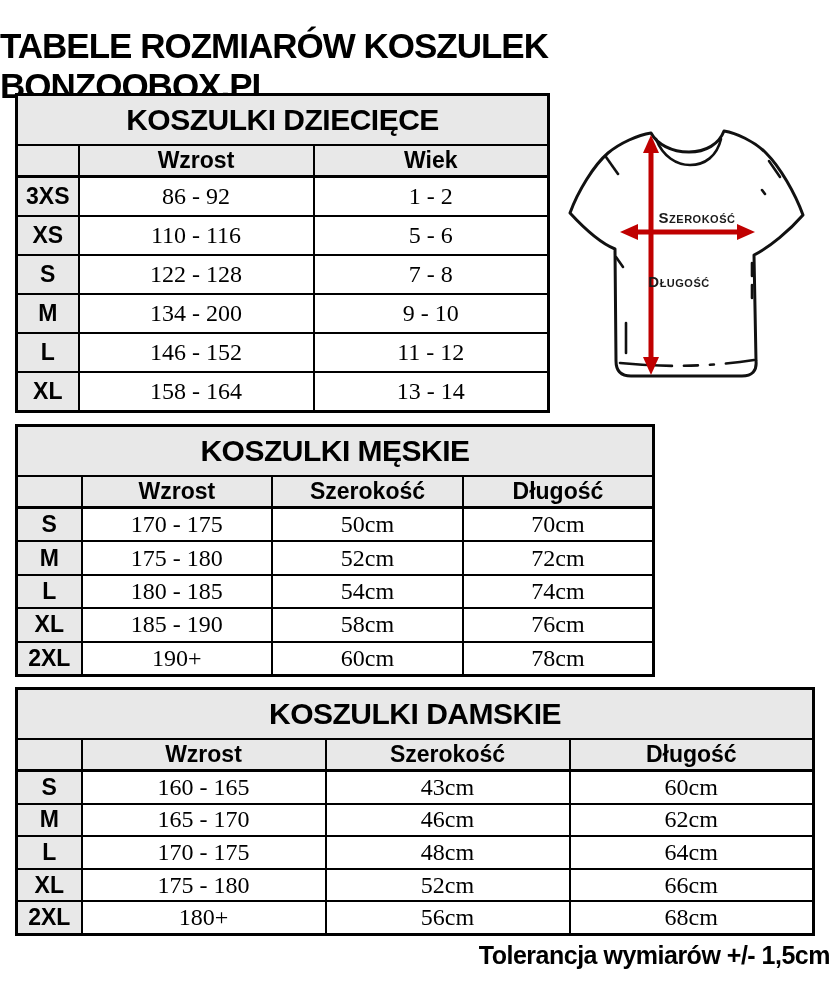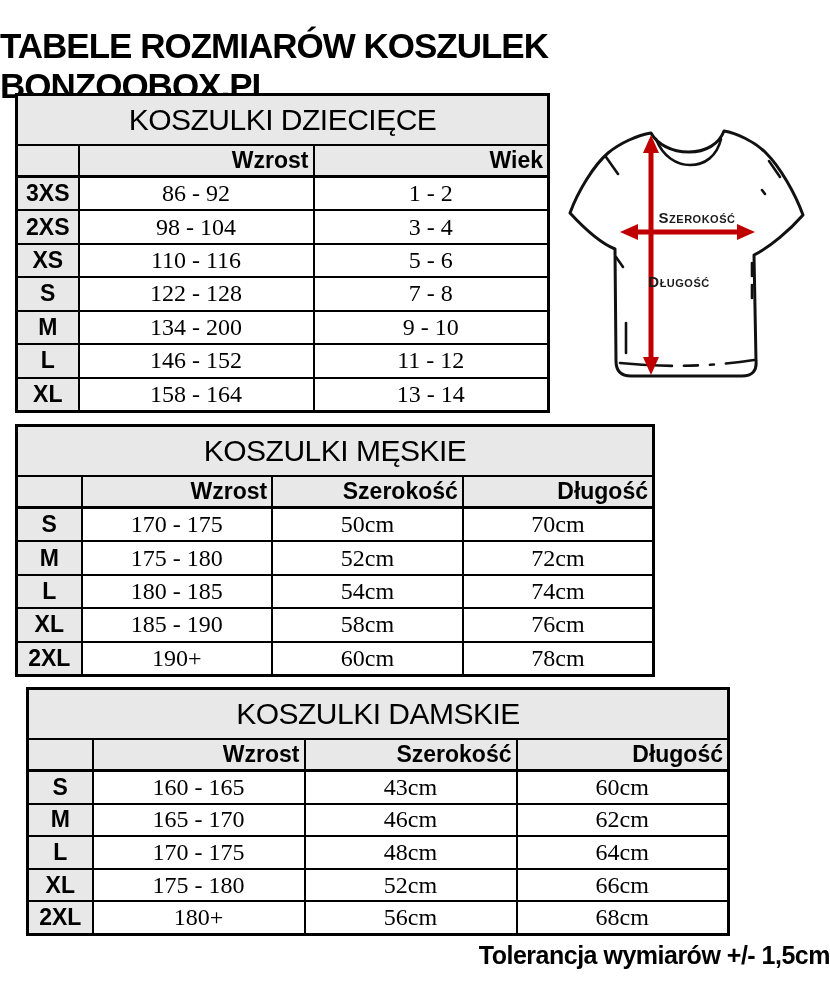--- a/index.html
+++ b/index.html
@@ -18,33 +18,33 @@
 
   table.size-table {
     position:absolute; border-collapse:collapse; table-layout:fixed;
     background:#fff; border:3px solid var(--line);
   }
   table.size-table th, table.size-table td {
     border:2px solid var(--line); text-align:center; vertical-align:middle;
     padding:0 4px; overflow:hidden; white-space:nowrap;
   }
   .t-title {
-    background:var(--fill); font-size:30px; font-weight:400;
+    background:var(--fill); font-size:30px; font-weight:700;
     letter-spacing:-0.5px; height:50px;
   }
   tr.header-row th {
     background:var(--fill); font-size:23px; font-weight:700;
-    height:32px; border-bottom:3px solid var(--line);text-align:right;
+    height:32px; border-bottom:3px solid var(--line);
   }
   th.size-col { background:var(--fill); font-size:23px; font-weight:700; }
   td.val { font-size:24px; font-weight:400; background:#fff;font-family:Liberation Serif, serif; }
 
   #kids-table  { left:15px; top:93px;  width:535px; height:320px; }
   #men-table   { left:15px; top:424px; width:640px; height:253px; }
-  #women-table { left:26px; top:687px; width:704px; height:249px; }
+  #women-table { left:15px; top:687px; width:800px; height:249px; }
 
   col.c-size-k { width:62px; }
   col.c-size   { width:65px; }
 
   .tshirt-wrap { position:absolute; left:558px; top:95px; width:272px; height:300px; }
   .tshirt-wrap svg { display:block; }
   .shirt-line { fill:#ffffff; stroke:#111; stroke-width:3; stroke-linejoin:round; stroke-linecap:round; }
   .shirt-detail { fill:none; stroke:#111; stroke-width:2.6; stroke-linecap:round; }
   .arrow-line { stroke:var(--arrow); stroke-width:5; fill:none; }
   .arrow-head { fill:var(--arrow); }
@@ -77,25 +77,20 @@
         </tr>
         <tr class="header-row">
           <th class="size-col"></th>
           <th class="col-h">Wzrost</th>
           <th class="col-h">Wiek</th>
         </tr>
         <tr class="data-row">
           <th class="size-col">3XS</th>
           <td class="val">86 - 92</td>
           <td class="val">1 - 2</td>
-        </tr>
-        <tr class="data-row">
-          <th class="size-col">2XS</th>
-          <td class="val">98 - 104</td>
-          <td class="val">3 - 4</td>
         </tr>
         <tr class="data-row">
           <th class="size-col">XS</th>
           <td class="val">110 - 116</td>
           <td class="val">5 - 6</td>
         </tr>
         <tr class="data-row">
           <th class="size-col">S</th>
           <td class="val">122 - 128</td>
           <td class="val">7 - 8</td>

